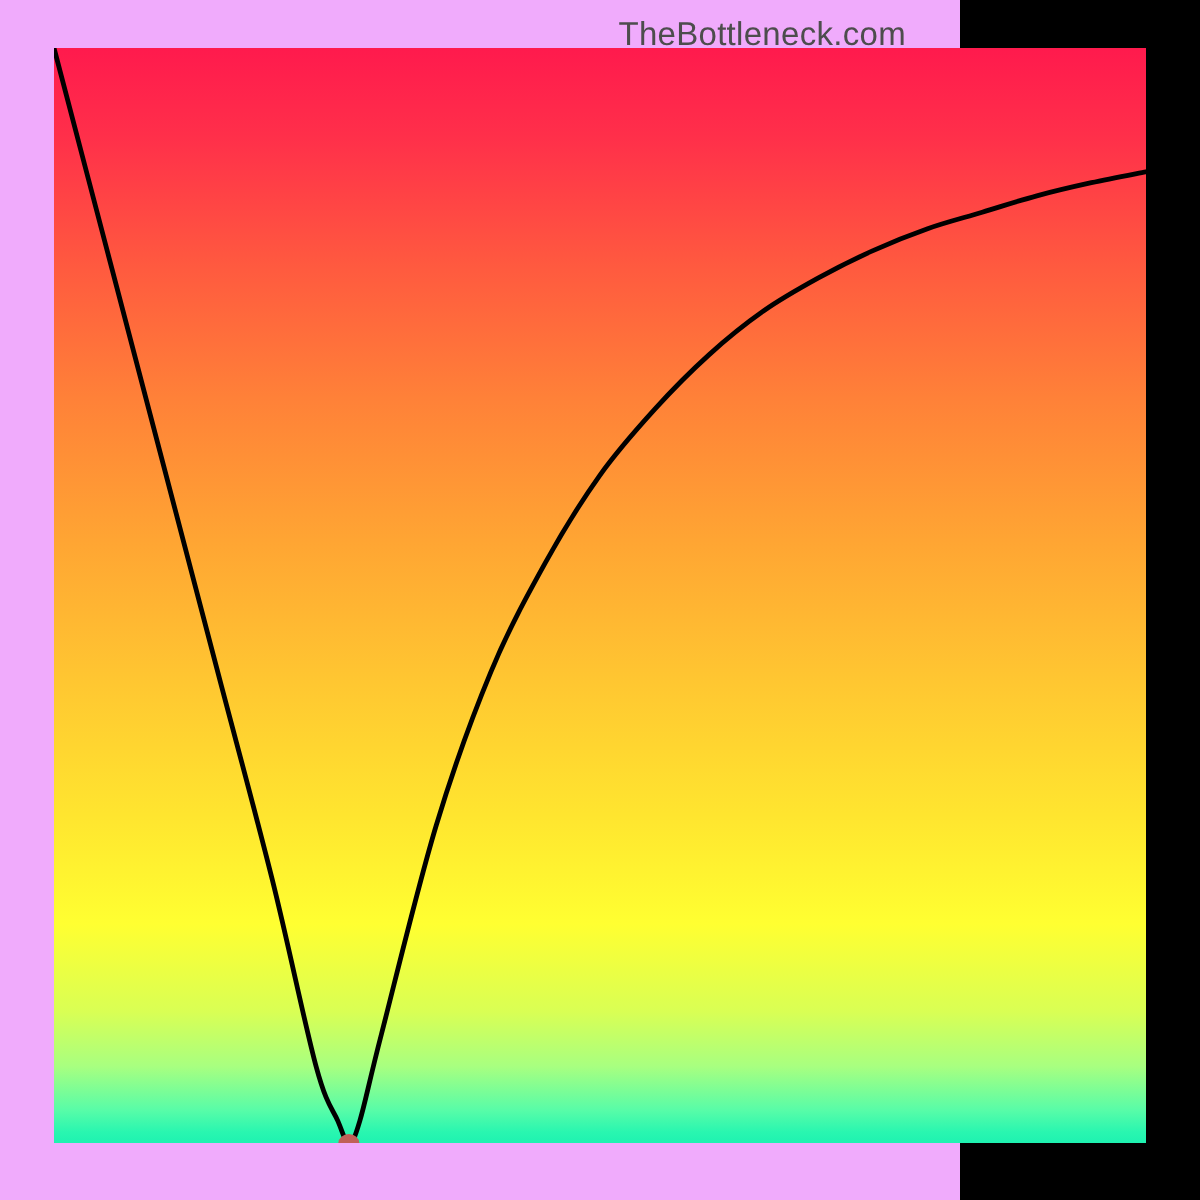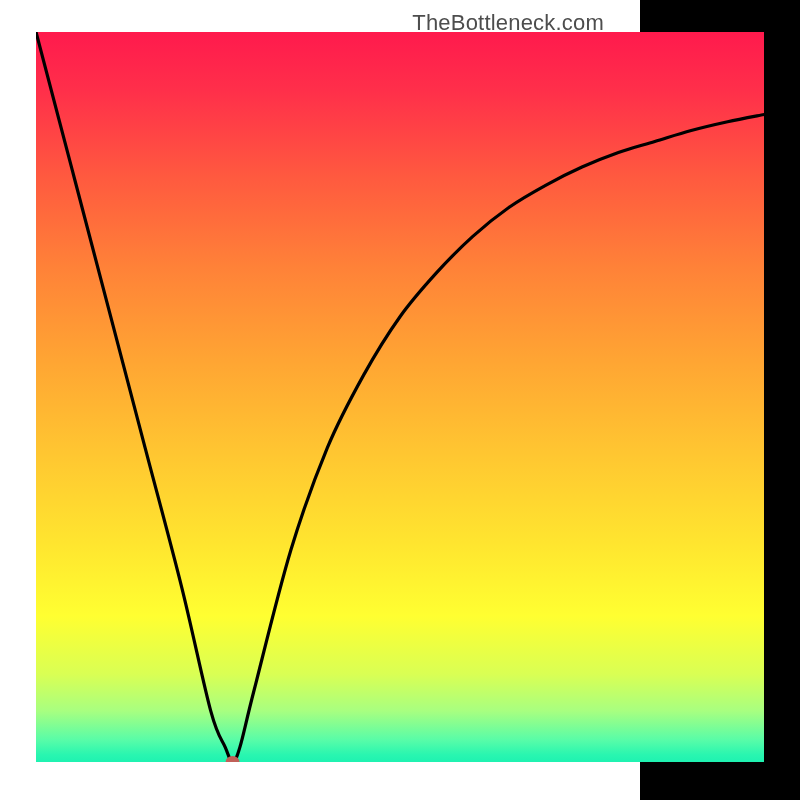--- a/index.html
+++ b/index.html
@@ -8,21 +8,21 @@
     width: 800px;
     height: 800px;
     background: #000;
     font-family: Arial, Helvetica, sans-serif;
     overflow: hidden;
   }
   .container {
     position: relative;
     width: 640px;
     height: 800px;
-    background: #ffffff;
+    background: #f0abfc;
   }
   .plot-area {
     position: absolute;
     left: 36px;
     top: 32px;
     width: 728px;
     height: 730px;
   }
   .gradient-bg {
     position: absolute;

